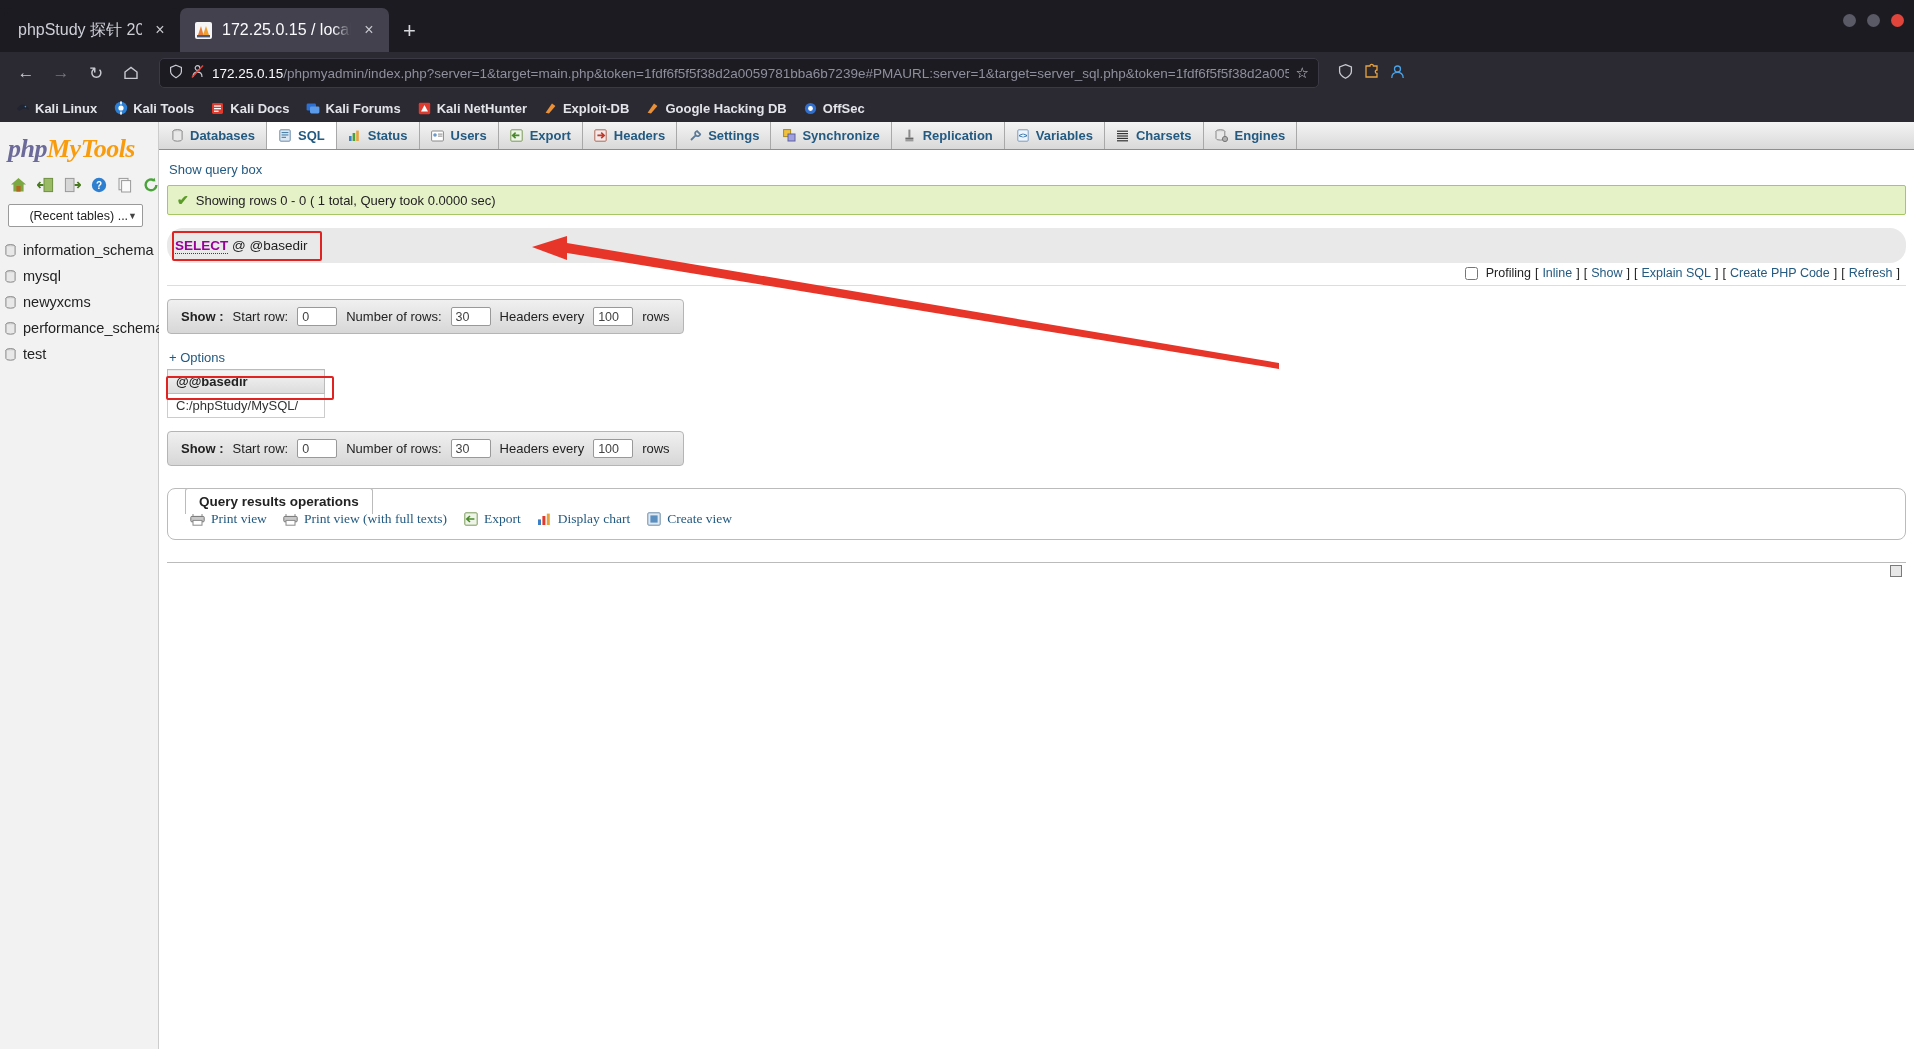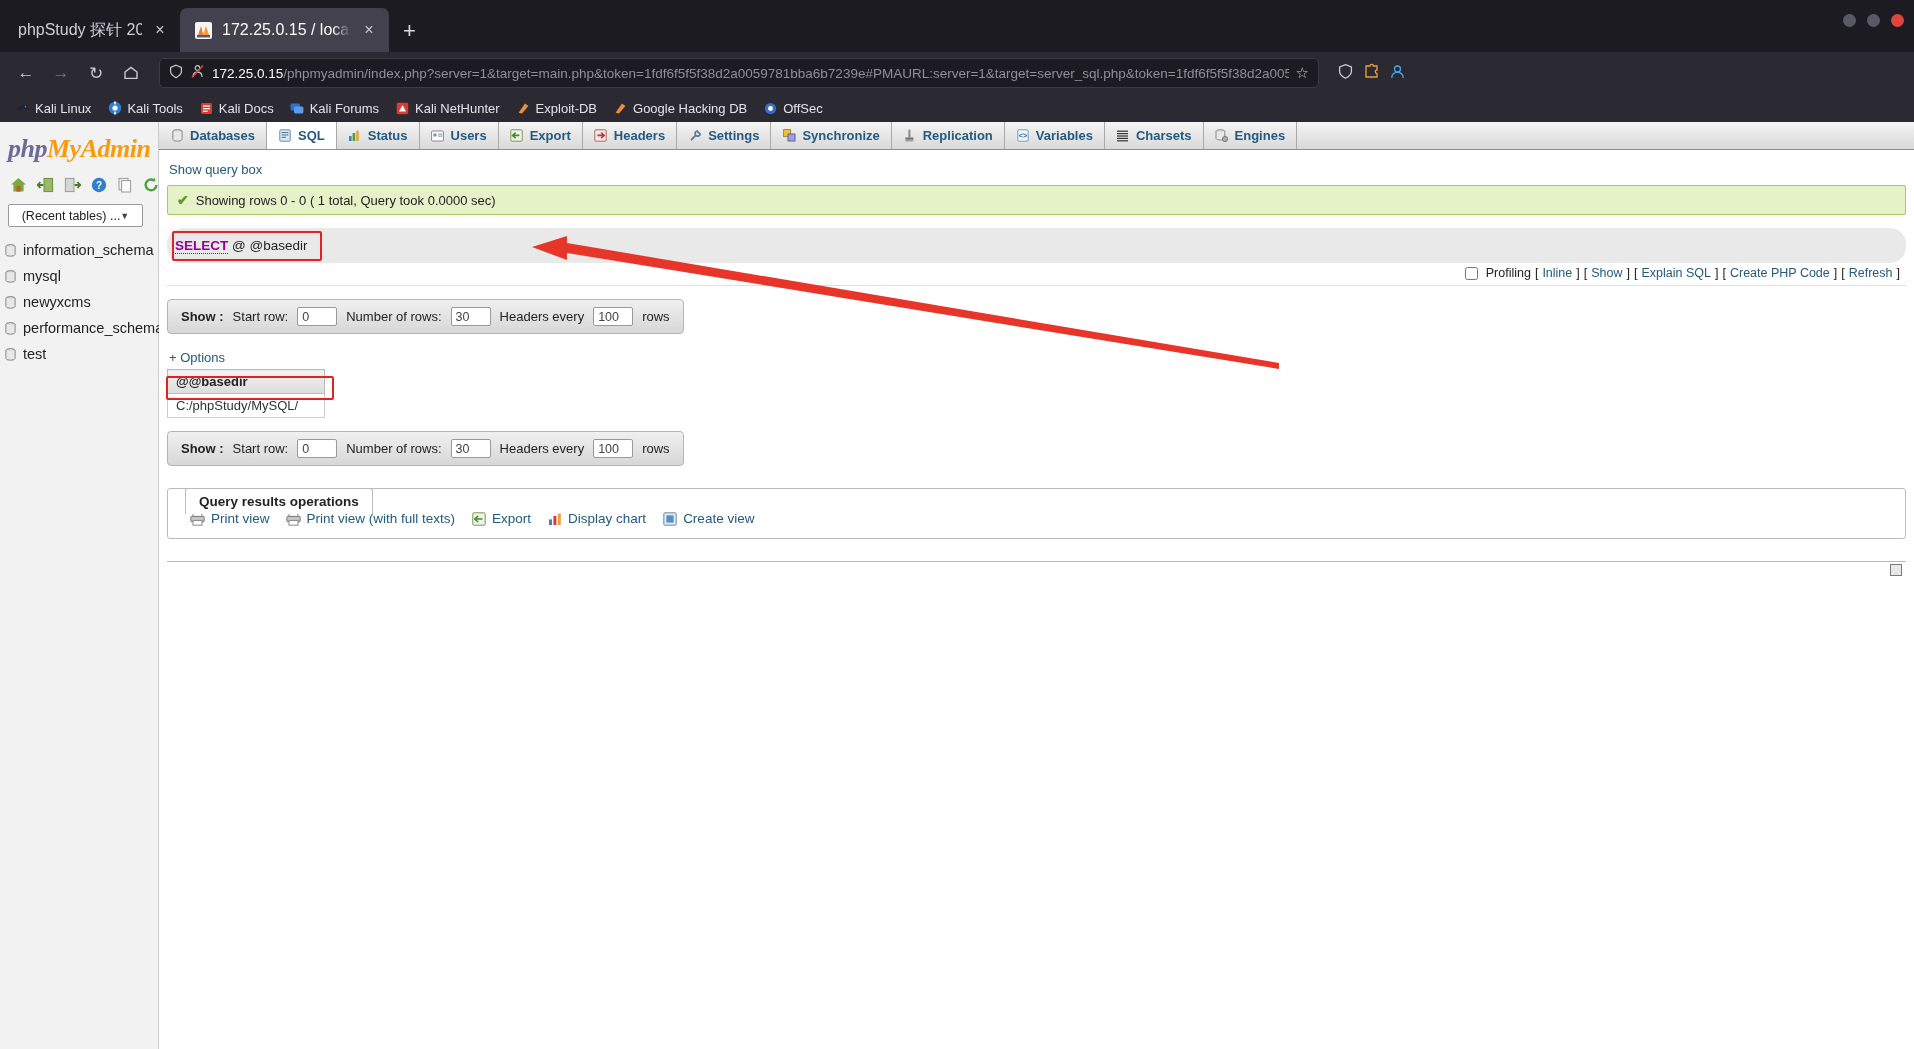--- a/index.html
+++ b/index.html
@@ -40,38 +40,38 @@
   }
   .url-text { color:#8f8f9d; font-size:13.5px; white-space:nowrap; overflow:hidden; flex:1 1 auto; min-width:0; }
   .url-text b { color:#fbfbfe; font-weight:400; }
   .urlbar .star { color:#c9c9d2; font-size:15px; flex:0 0 auto; }
   .shieldicon { color:#c9c9d2; font-size:14px; }
   .nocam { position:relative; color:#c9c9d2; font-size:13px; }
   .navright { display:flex; align-items:center; gap:9px; padding-left:6px; }
   .navright span { color:#c9c9d2; font-size:16px; }
 
   .bookmarks { height:28px; background:#2b2a33; display:flex; align-items:center; padding:0 8px; gap:2px; }
-  .bm { display:flex; align-items:center; gap:5px; padding:3px 7px; border-radius:4px; color:#e3e3ea; font-size:13px; white-space:nowrap; }
+  .bm { display:flex; align-items:center; gap:5px; padding:3px 7px; border-radius:4px; color:#e3e3ea; font-size:13px; white-space:nowrap;font-weight:bold; }
   .bm-ico { width:15px; height:15px; flex:0 0 15px; display:flex; align-items:center; justify-content:center; font-size:12px; line-height:1; }
 
   
   .page { display:flex; height:951px; background:#fff; position:relative; }
 
   
   .sidebar { width:159px; flex:0 0 159px; background:#f2f2f2; border-right:1px solid #ccc; padding:6px 0 0 0; }
   .pma-logo { font-family:"Liberation Serif", serif; font-style:italic; font-weight:bold; font-size:26px; padding:6px 0 2px 8px; letter-spacing:-0.5px; }
   .pma-logo .php { color:#6c6a9a; }
   .pma-logo .my { color:#f89c0e; }
   .pma-logo .admin { color:#f89c0e; }
   .sb-icons { display:flex; gap:10px; padding:10px 0 9px 10px; align-items:center; }
   .sb-ico { width:17px; height:17px; display:flex; align-items:center; justify-content:center; font-size:14px; line-height:1; }
   .recent-sel {
     margin:2px 8px 10px 8px; height:23px; width:135px; background:#fff;
     border:1px solid #9a9a9a; border-radius:2px; font-size:12.5px; color:#222;
-    display:flex; align-items:center; padding:0 5px; justify-content:center;
+    display:flex; align-items:center; padding:0 5px; justify-content:flex-end;
   }
   .recent-sel .caret { font-size:9px; color:#444; }
   .db-list { padding:0; }
   .db-item { display:flex; align-items:center; gap:7px; padding:5px 0 5px 5px; font-size:14.5px; color:#222; white-space:nowrap; }
   .db-ico { width:11px; height:13px; flex:0 0 11px; }
 
   
   .main { flex:1 1 auto; background:#fff; position:relative; overflow:hidden; }
 
   .breadcrumb { background:#9d9d9d; height:22px; display:flex; align-items:center; gap:5px; padding:0 8px; color:#fff; font-size:12.5px; }
@@ -139,22 +139,22 @@
   }
 
   .fieldset-wrap { position:relative; margin-top:22px; }
   .fs-legend {
     position:absolute; left:18px; top:0;
     background:#fff; border:1px solid #bbb; border-bottom:none;
     font-size:13.5px; font-weight:bold; color:#222;
     padding:5px 13px; border-radius:3px 3px 0 0; z-index:2;
   }
   .fieldset {
-    border:1px solid #bbb; border-radius:3px; margin-top:14px;
-    padding:22px 12px 12px 12px; background:#fff;
+    border:1px solid #bbb; border-radius:8px; margin-top:14px;
+    padding:22px 12px 12px 12px; background:#fff;font-family:Liberation Serif, serif;
   }
   .oprow { display:flex; align-items:center; gap:6px; flex-wrap:wrap; font-size:13.5px; padding-left:10px; }
   .op { display:flex; align-items:center; gap:6px; color:#235a81; margin-right:10px; }
   .op-ico { width:15px; height:15px; flex:0 0 15px; display:flex; align-items:center; justify-content:center; font-size:12px; line-height:1; }
 
   .bottombar { border-top:1px solid #bbb; margin-top:22px; height:20px; position:relative; }
   .bottom-icon { position:absolute; right:4px; top:2px; width:12px; height:12px; border:1px solid #7a7a7a; background:#e8e8e8; }
 
   .watermark { position:absolute; right:14px; bottom:8px; font-size:13px; color:#9b9b9b; }
 
@@ -310,21 +310,21 @@
         </span>
       <span>OffSec</span>
     </div>
   </div>
 </div>
 
 <div class="page">
 
   <div class="sidebar">
     <div class="pma-logo">
-      <span class="php">php</span><span class="my">My</span><span class="admin">Admin</span>
+      <span class="php">php</span><span class="my">My</span><span class="admin">Tools</span>
     </div>
 
     <div class="sb-icons">
       <span class="sb-ico">
           <svg width="17" height="16" viewBox="0 0 17 16">
             <path d="M8.5 1 L16 7.4 H13.6 V14.6 H3.4 V7.4 H1 Z" fill="#7ba842"></path>
             <rect x="6.4" y="9" width="4.2" height="5.6" fill="#b5651d"></rect>
           </svg>
         </span>
       <span class="sb-ico">

